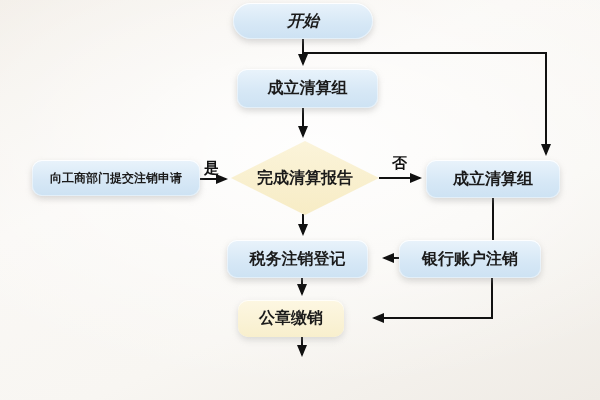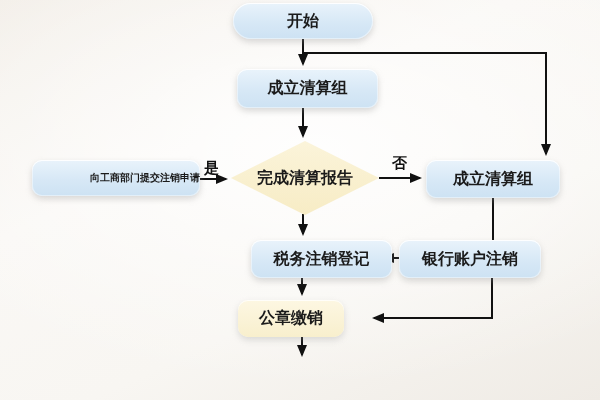--- a/index.html
+++ b/index.html
@@ -54,41 +54,41 @@
     <path d="M200,179 L226,179" stroke="#111" stroke-width="2" fill="none" marker-end="url(#arr)"></path>
     <path d="M379,178 L420,178" stroke="#111" stroke-width="2" fill="none" marker-end="url(#arr)"></path>
     <path d="M303,214 L303,234" stroke="#111" stroke-width="2" fill="none" marker-end="url(#arr)"></path>
     <path d="M493,198 L493,240" stroke="#111" stroke-width="2" fill="none"></path>
     <path d="M423,258 L384,258" stroke="#111" stroke-width="2" fill="none" marker-end="url(#arr)"></path>
     <path d="M302,278 L302,294" stroke="#111" stroke-width="2" fill="none" marker-end="url(#arr)"></path>
     <path d="M492,278 L492,318 L374,318" stroke="#111" stroke-width="2" fill="none" marker-end="url(#arr)"></path>
     <path d="M302,337 L302,355" stroke="#111" stroke-width="2" fill="none" marker-end="url(#arr)"></path>
   </svg>
 
-  <div class="node blue pill" style="left:233px;top:3px;width:140px;height:36px;">
+  <div class="node blue pill" style="left:233px;top:3px;width:140px;height:36px;font-style:italic;">
     <span>开始</span>
   </div>
 
   <div class="node blue" style="left:237px;top:69px;width:141px;height:39px;">
     <span>成立清算组</span>
   </div>
 
   <div class="node diamond" style="left:231px;top:141px;width:148px;height:74px;">
     <span>完成清算报告</span>
   </div>
 
-  <div class="node blue" style="left:32px;top:160px;width:168px;height:36px;font-size:10px;justify-content:flex-end;">
+  <div class="node blue" style="left:32px;top:160px;width:168px;height:36px;font-size:12px;">
     <span>向工商部门提交注销申请</span>
   </div>
 
   <div class="node blue" style="left:426px;top:160px;width:134px;height:38px;">
     <span>成立清算组</span>
   </div>
 
-  <div class="node blue" style="left:251px;top:240px;width:141px;height:38px;align-items:center;">
+  <div class="node blue" style="left:227px;top:240px;width:141px;height:38px;align-items:center;">
     <span>税务注销登记</span>
   </div>
 
   <div class="node blue" style="left:399px;top:240px;width:142px;height:38px;">
     <span>银行账户注销</span>
   </div>
 
   <div class="node cream" style="left:238px;top:300px;width:106px;height:37px;">
     <span>公章缴销</span>
   </div>

